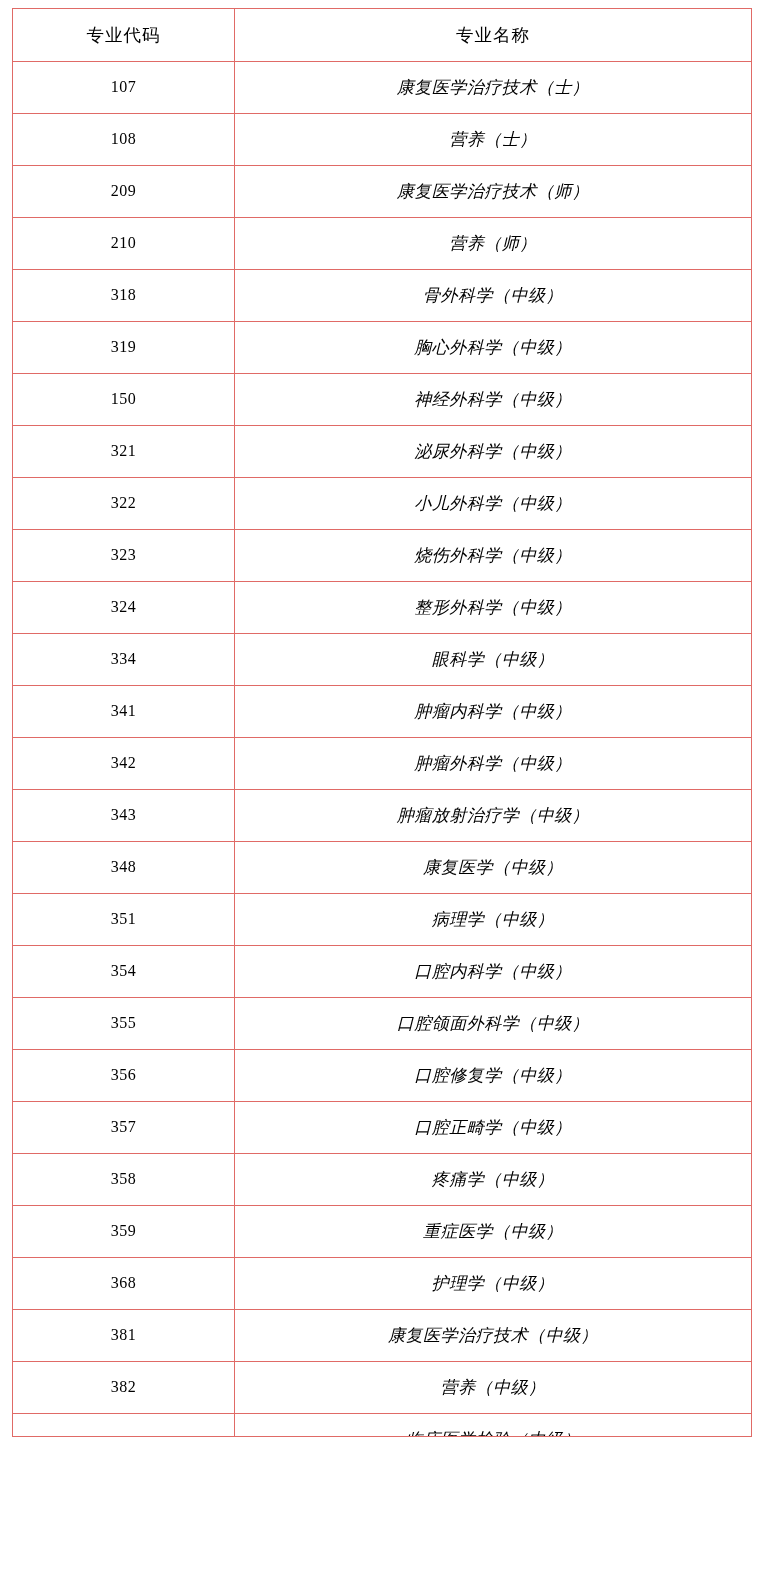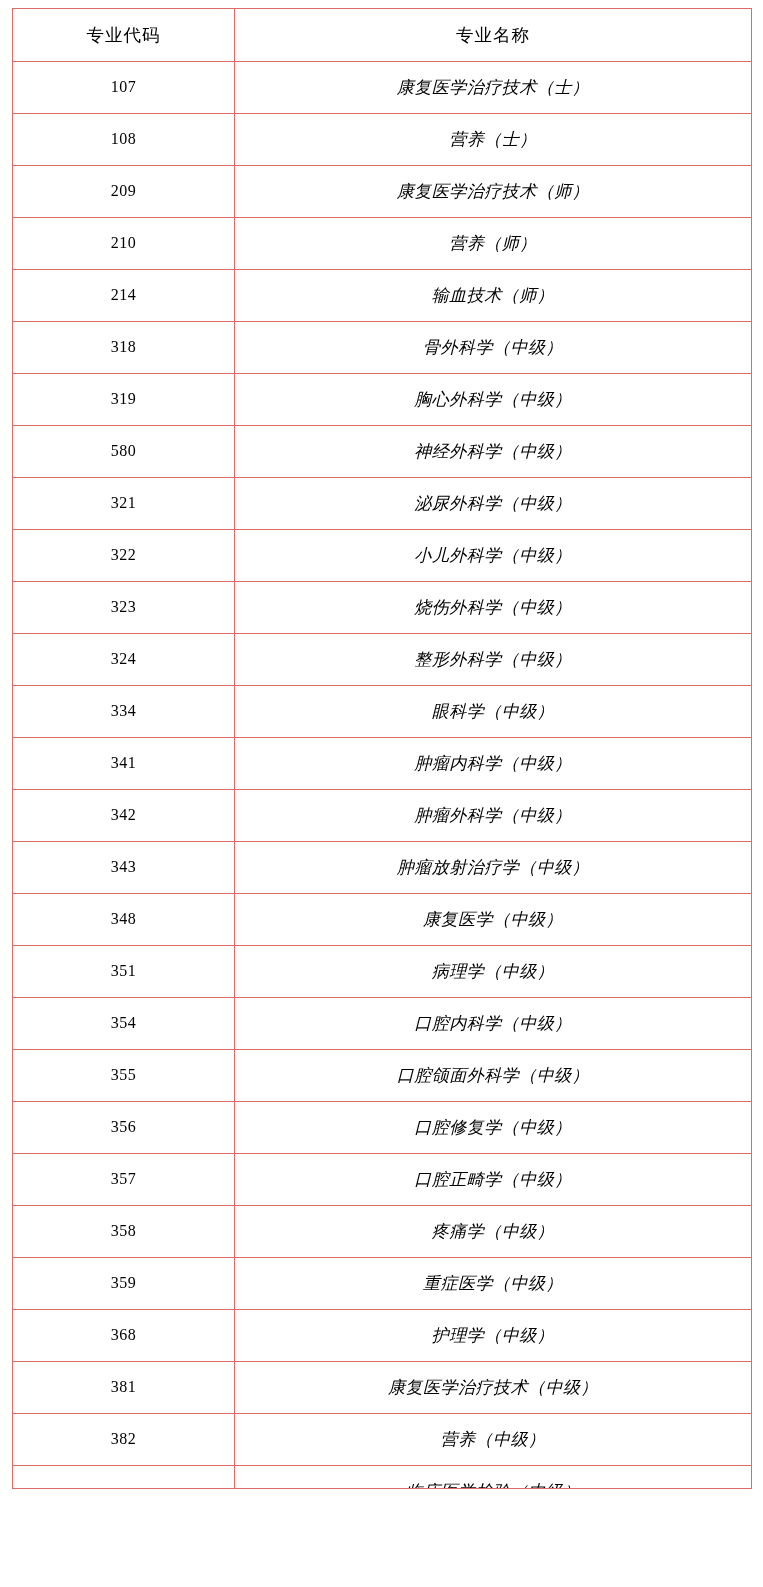--- a/index.html
+++ b/index.html
@@ -93,33 +93,29 @@
       </tr>
       <tr>
         <td class="code-cell">209</td>
         <td class="name-cell">康复医学治疗技术（师）</td>
       </tr>
       <tr>
         <td class="code-cell">210</td>
         <td class="name-cell">营养（师）</td>
       </tr>
       <tr>
-        <td class="code-cell">214</td>
-        <td class="name-cell">输血技术（师）</td>
-      </tr>
-      <tr>
         <td class="code-cell">318</td>
         <td class="name-cell">骨外科学（中级）</td>
       </tr>
       <tr>
         <td class="code-cell">319</td>
         <td class="name-cell">胸心外科学（中级）</td>
       </tr>
       <tr>
-        <td class="code-cell">580</td>
+        <td class="code-cell">150</td>
         <td class="name-cell">神经外科学（中级）</td>
       </tr>
       <tr>
         <td class="code-cell">321</td>
         <td class="name-cell">泌尿外科学（中级）</td>
       </tr>
       <tr>
         <td class="code-cell">322</td>
         <td class="name-cell">小儿外科学（中级）</td>
       </tr>

